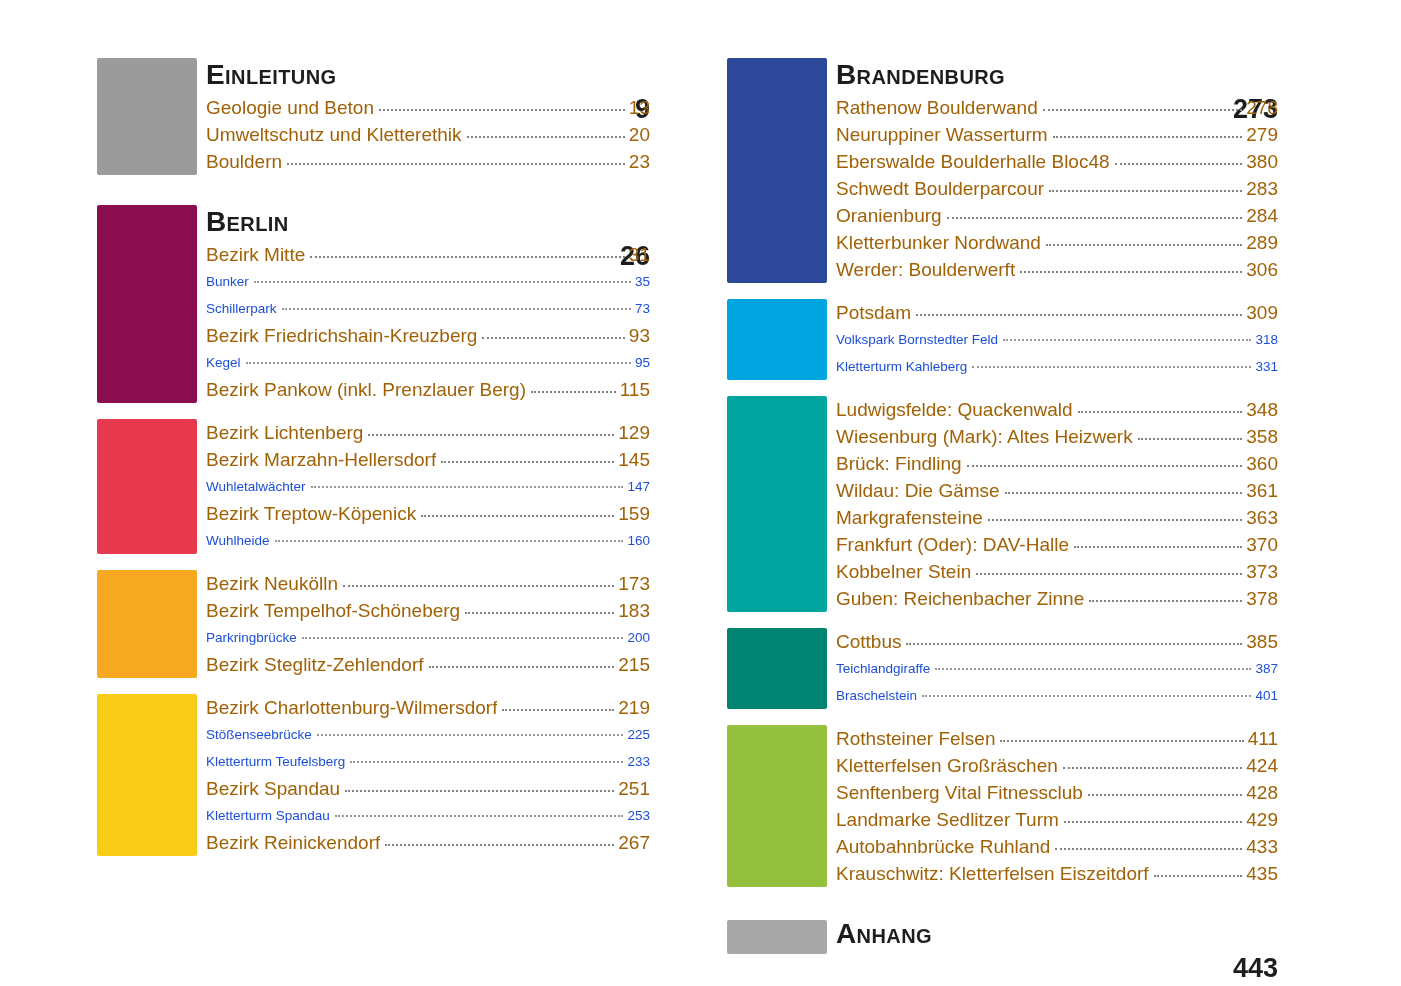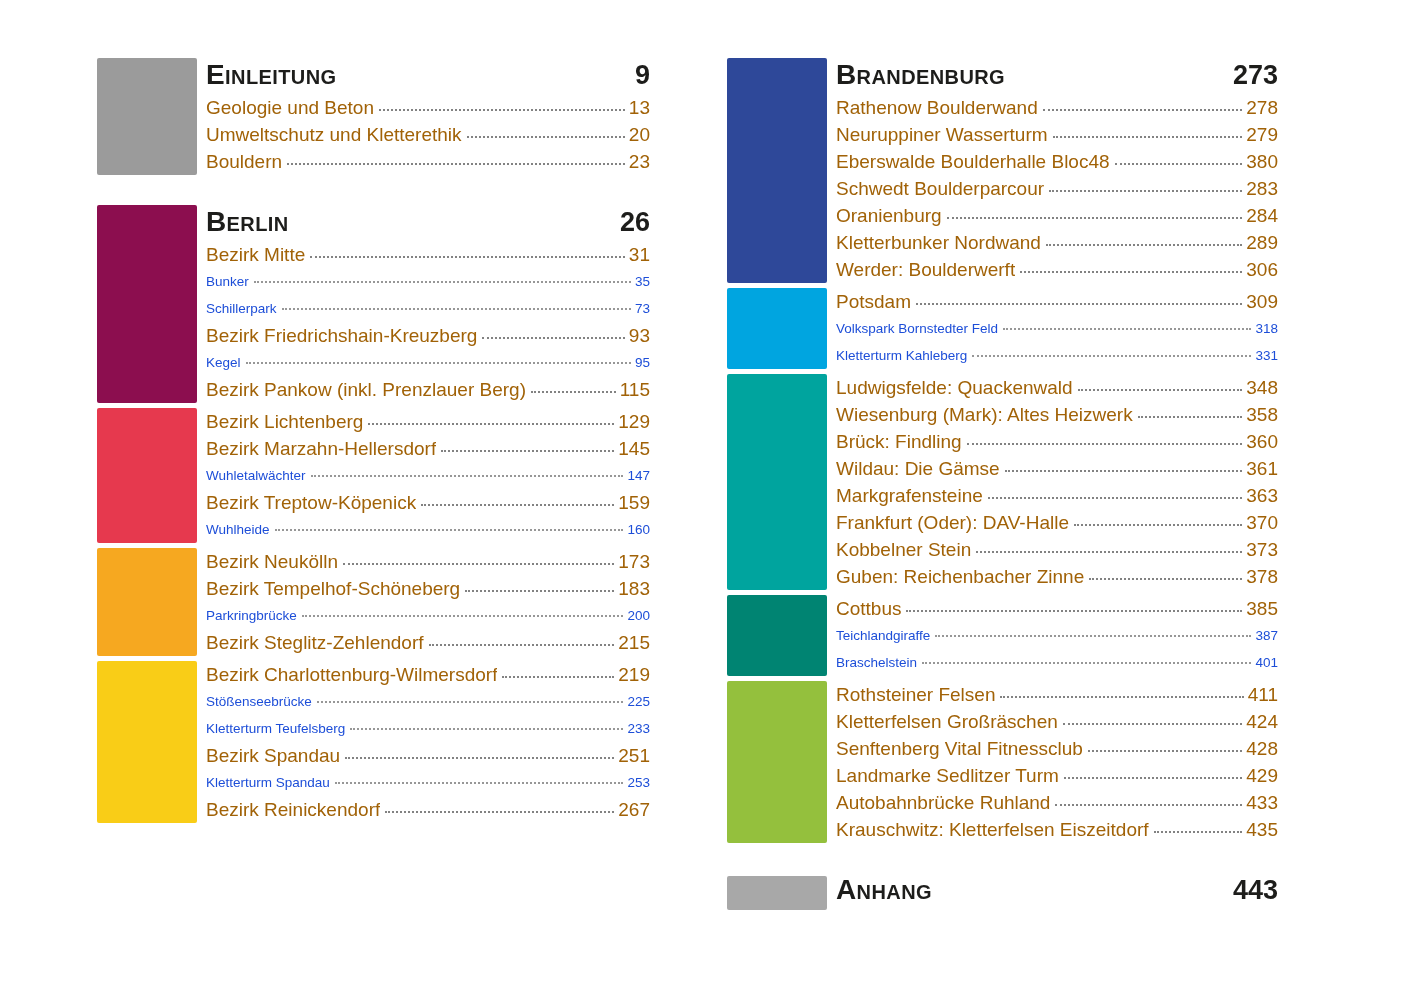--- a/index.html
+++ b/index.html
@@ -22,21 +22,21 @@
   }
   .toc-column.left  { left: 97px;  width: 553px; }
   .toc-column.right { left: 727px; width: 551px; }
 
   .section {
     display: flex;
     align-items: stretch;
   }
   .spacing-first   { margin-top: 0; }
   .spacing-chapter { margin-top: 30px; }
-  .spacing-group   { margin-top: 5px; }
+  .spacing-group   { margin-top: 16px; }
 
   .swatch {
     flex: 0 0 100px;
     width: 100px;
     border-radius: 2px;
   }
   .swatch-small .swatch {
     align-self: flex-start;
     height: 34px;
     margin-top: 3px;
@@ -49,20 +49,21 @@
     flex-direction: column;
   }
   .row {
     display: flex;
     align-items: baseline;
     white-space: nowrap;
   }
   .header-row {
     height: 36px;
     line-height: 34px;
+    flex-direction: column;
   }
   .chapter-title {
     font-variant: small-caps;
     font-weight: bold;
     font-size: 28px;
     letter-spacing: 0.4px;
     color: #1d1d1b;
   }
   .chapter-page {
     margin-left: auto;

